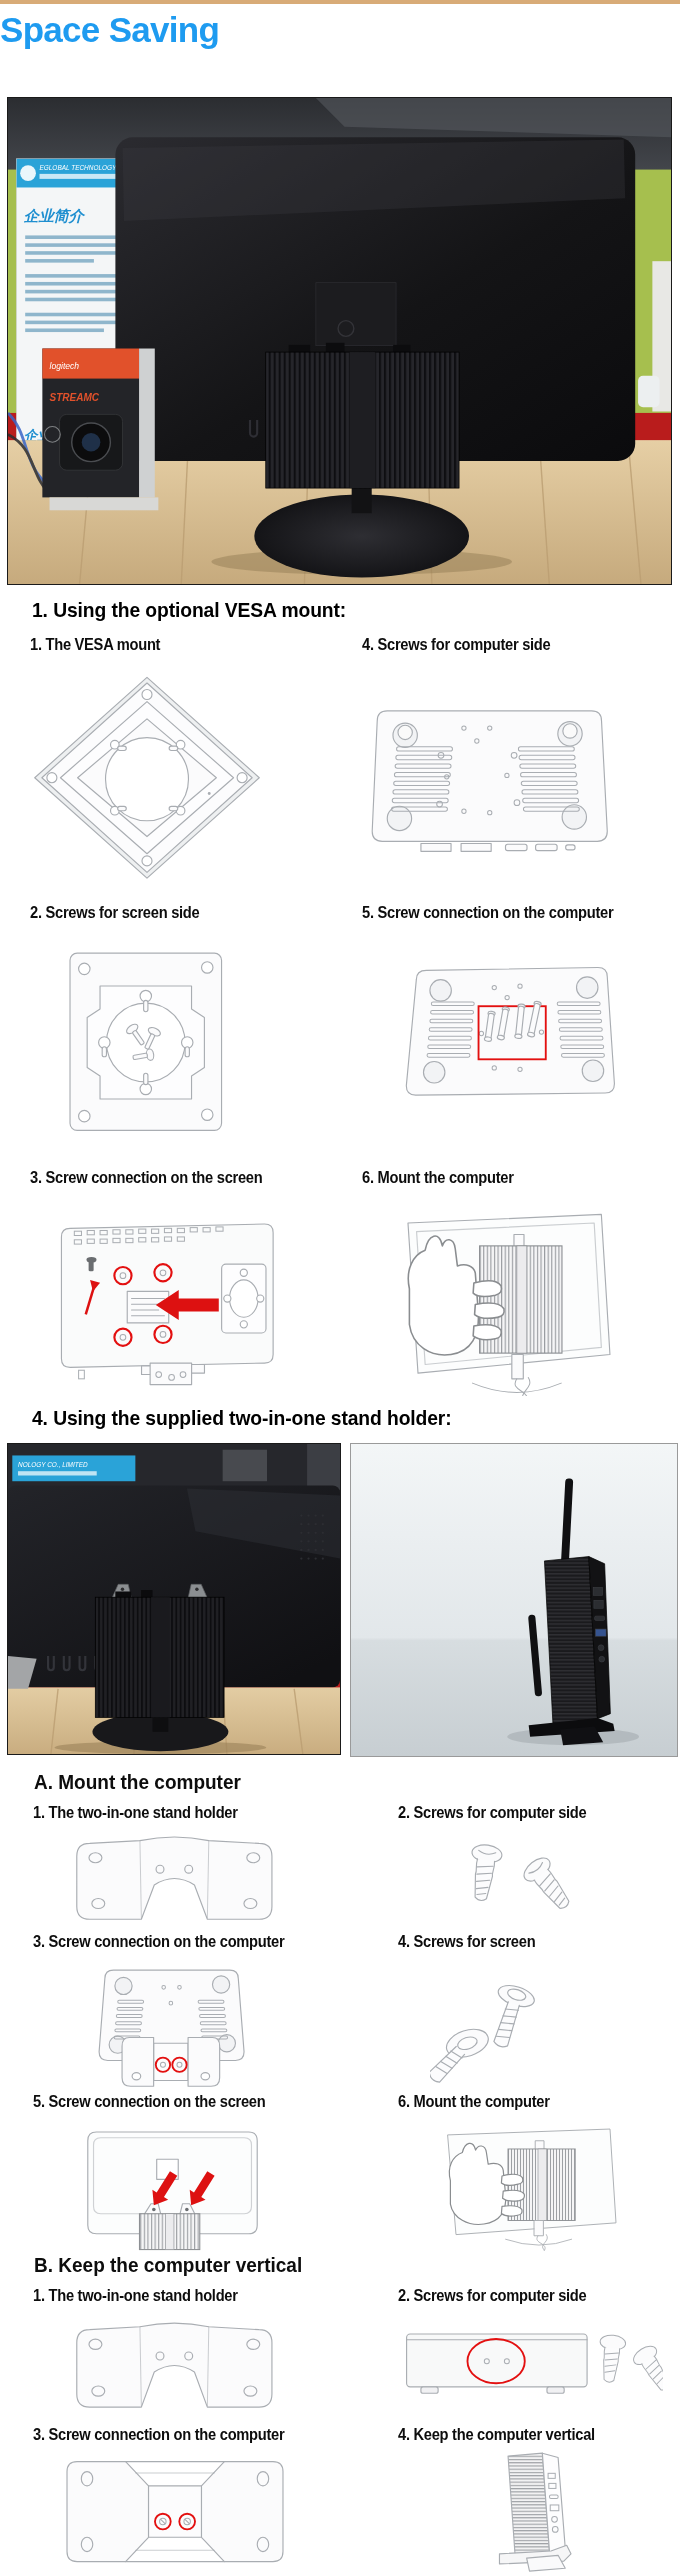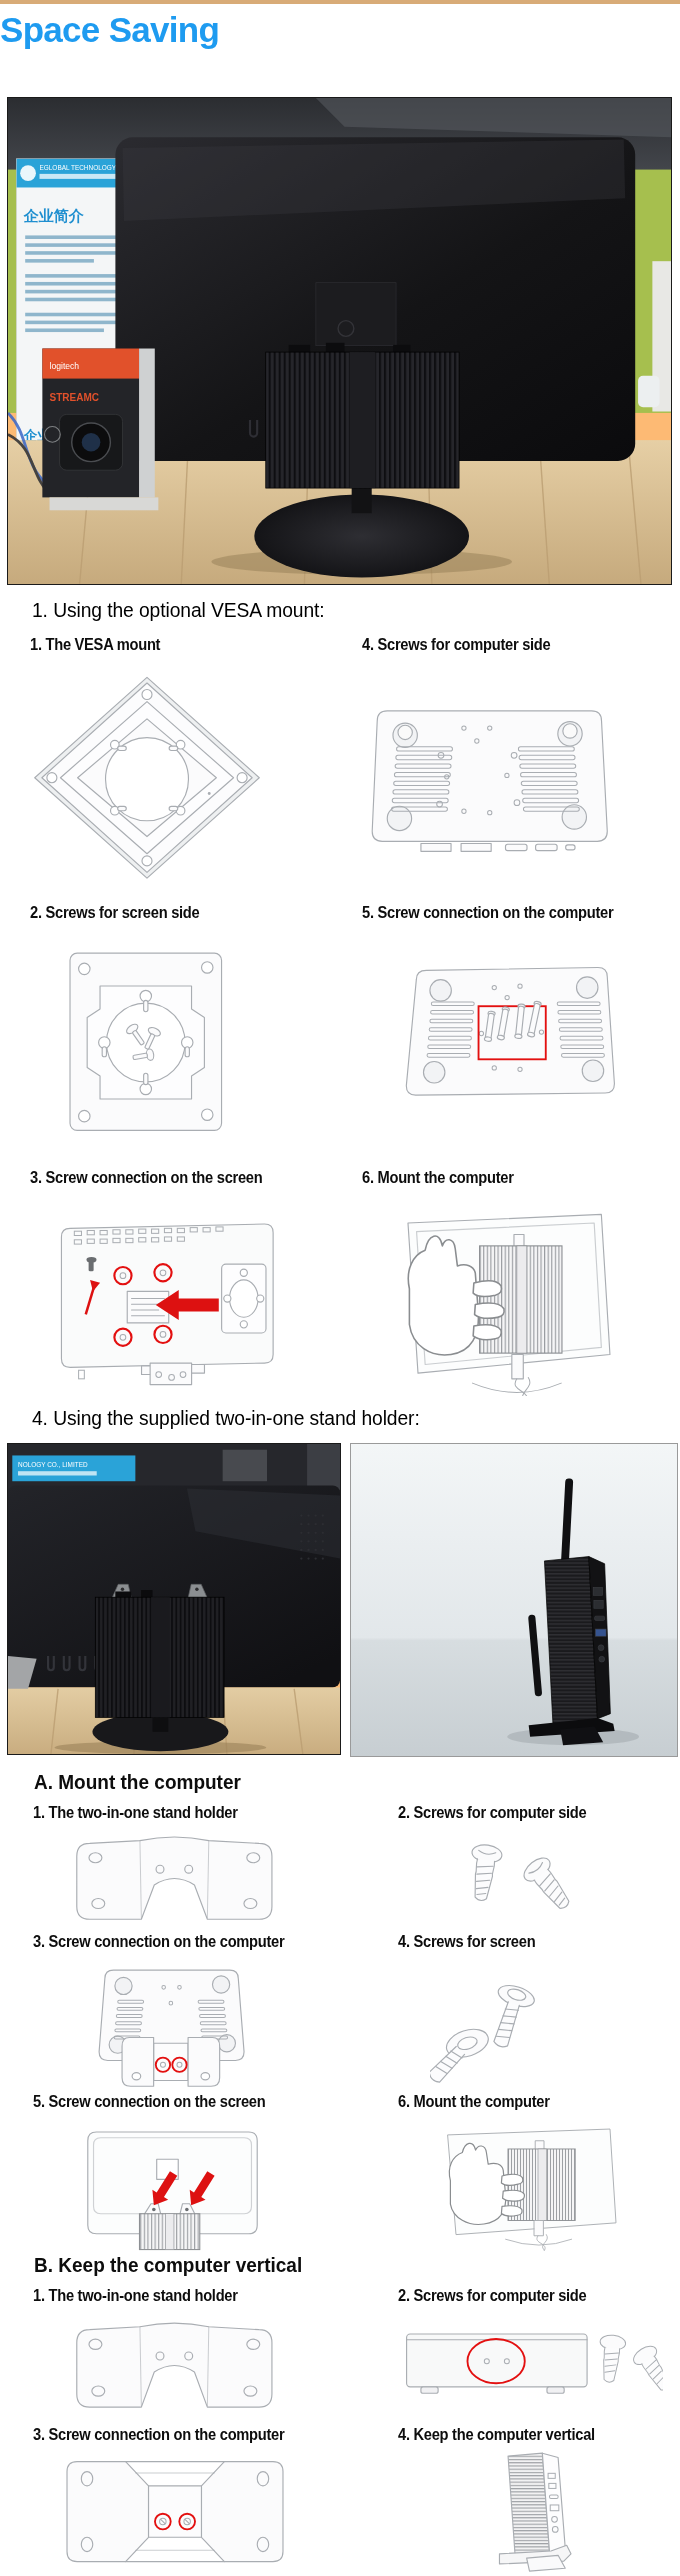--- a/index.html
+++ b/index.html
@@ -4,25 +4,25 @@
 <style>
   html,body{margin:0;padding:0;background:#fff;}
   #page{position:relative;width:681px;height:2576px;background:#fff;overflow:hidden;
         font-family:"Liberation Sans",sans-serif;}
   .abs{position:absolute;}
   .top-strip{left:0;top:0;width:681px;height:4.3px;background:#d8ab77;}
   .title{left:0;top:10px;width:681px;text-align:left;margin:0;
          font-size:35px;font-weight:700;letter-spacing:-0.7px;color:#1e9bf0;}
   .subtitle{left:0;top:64px;width:681px;text-align:center;
             font-size:17px;color:#0d0d0d;}
-  .photo{overflow:hidden;background:#fdba74;}
+  .photo{overflow:hidden;background:#b91c1c;font-style:italic;}
   .photo svg{display:block;width:100%;height:100%;}
   .b-black{border:1.4px solid #1a1a1a;}
   .b-gray{border:0.7px solid #9a9a9a;}
-  .sec-heading{margin:0;font-size:19.3px;font-weight:400;color:#000;
+  .sec-heading{margin:0;font-size:19.3px;font-weight:700;color:#000;
                letter-spacing:-0.1px;white-space:nowrap;}
   .sub-heading{margin:0;font-size:20px;font-weight:700;color:#0d0d0d;
                transform:scaleX(.95);transform-origin:left top;white-space:nowrap;}
   .step-label{font-size:15.8px;font-weight:700;color:#0d0d0d;letter-spacing:-0.3px;
               transform:scaleX(.93);transform-origin:left top;white-space:nowrap;}
   .fig svg{display:block;width:100%;height:100%;}
   .ln{stroke:#a9adb2;stroke-width:1.6;fill:#fbfbfc;stroke-linejoin:round;stroke-linecap:round;}
   .ln2{stroke:#a9adb2;stroke-width:1.4;fill:none;stroke-linecap:round;}
   .red{stroke:#e31010;fill:none;}
 </style>

